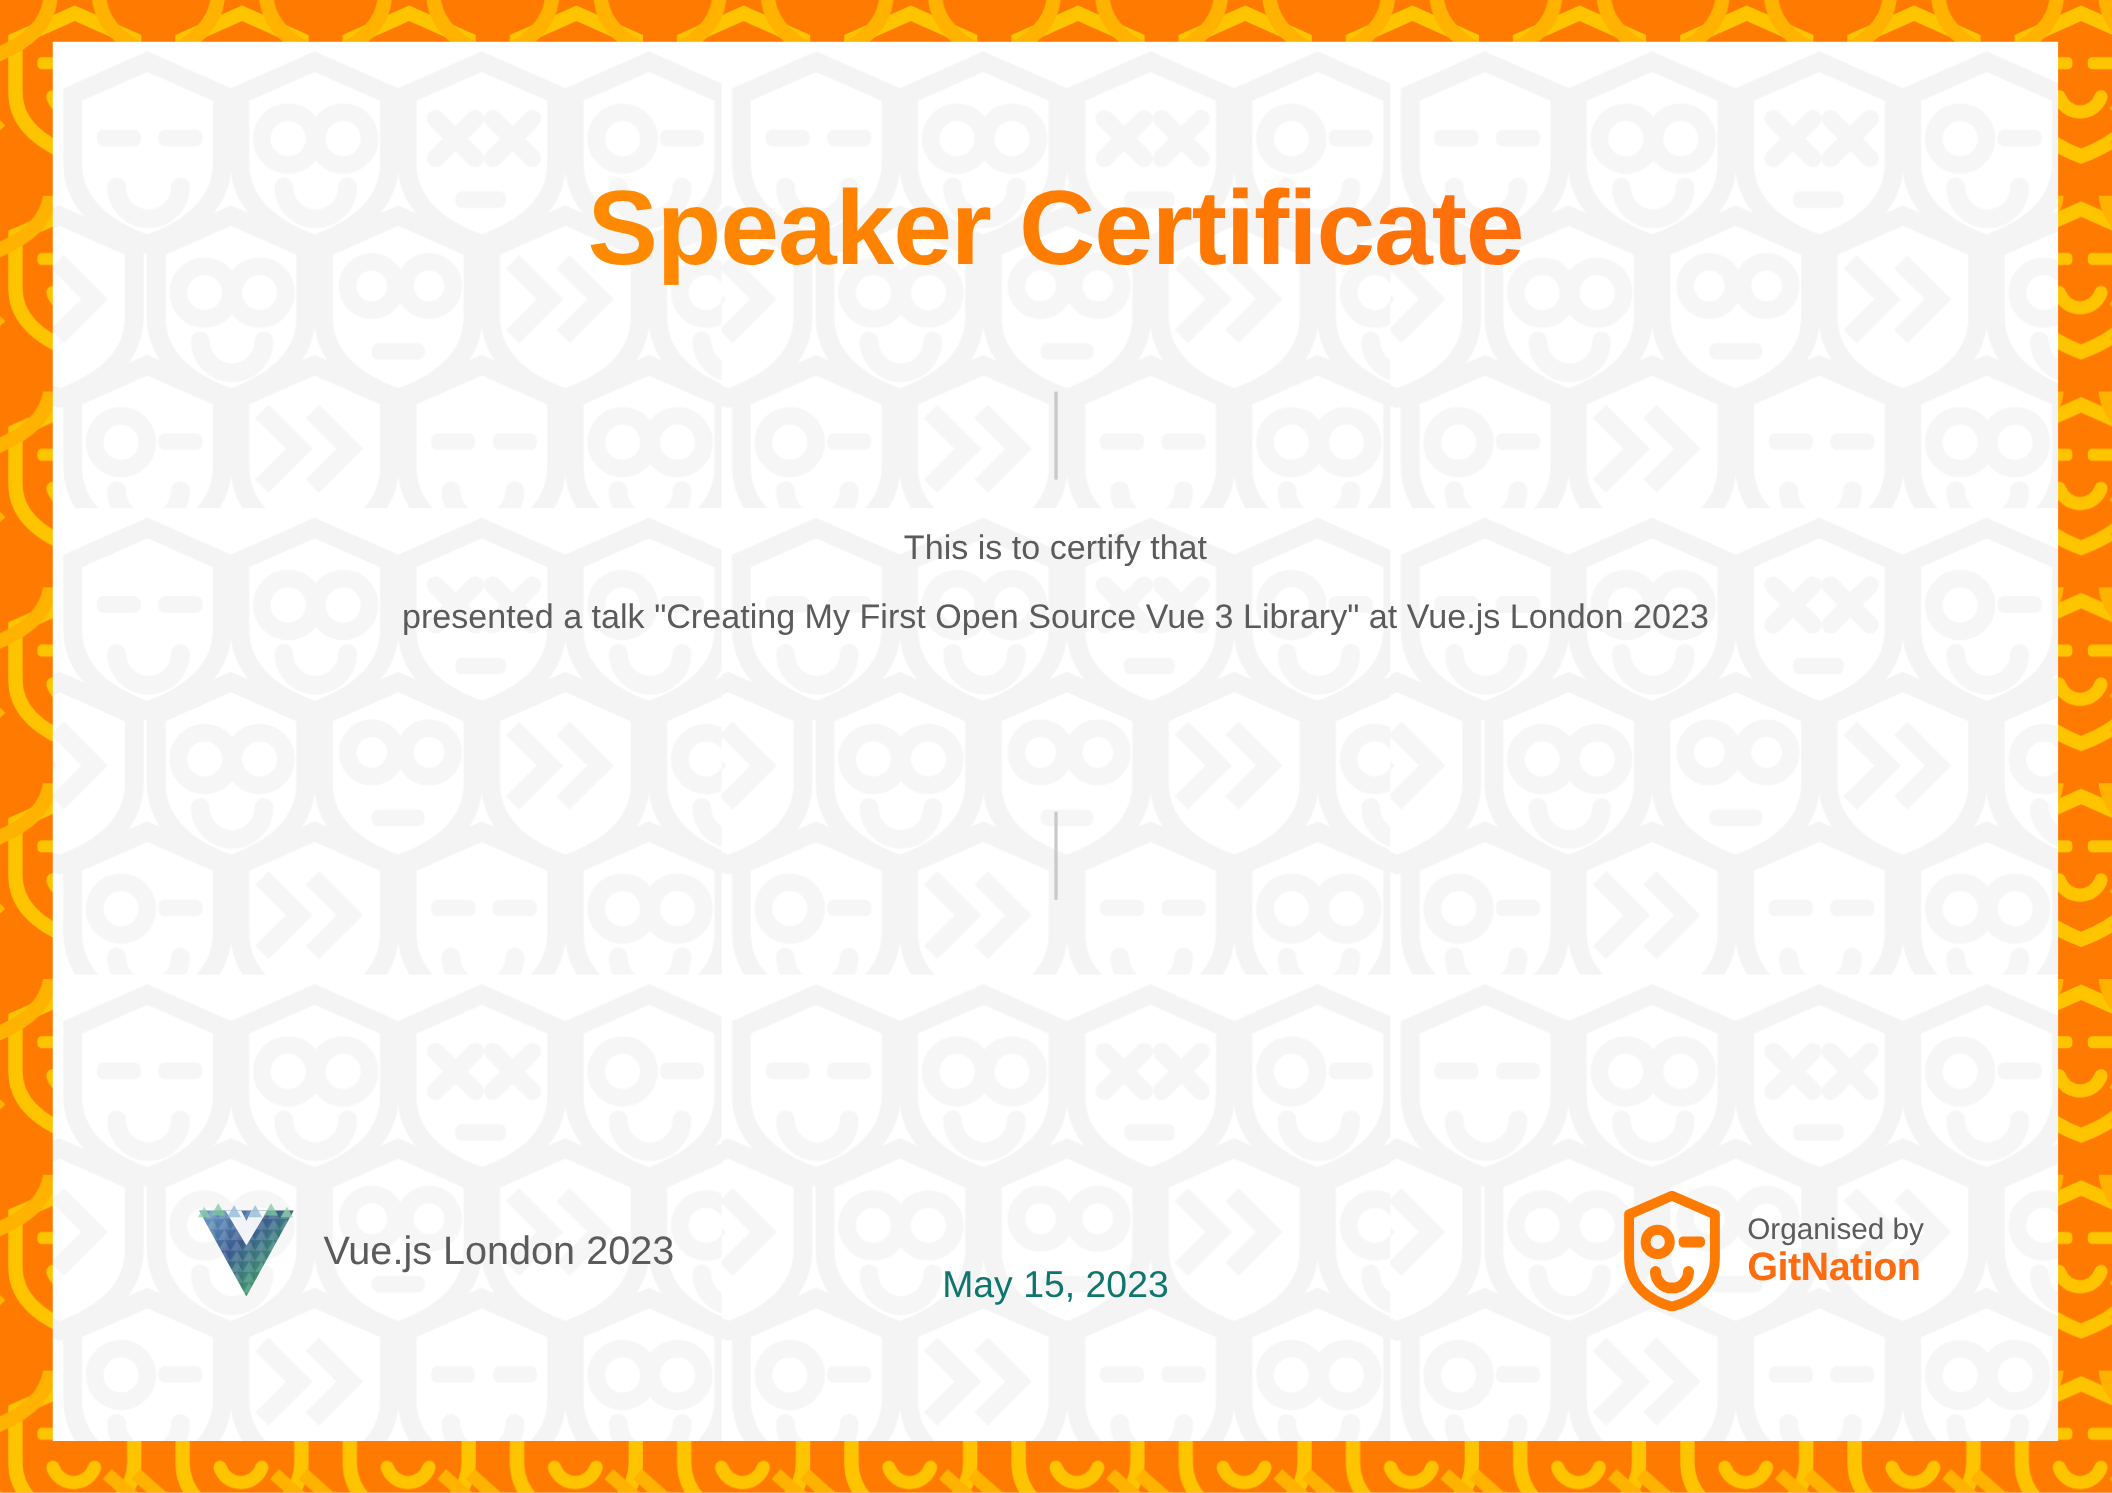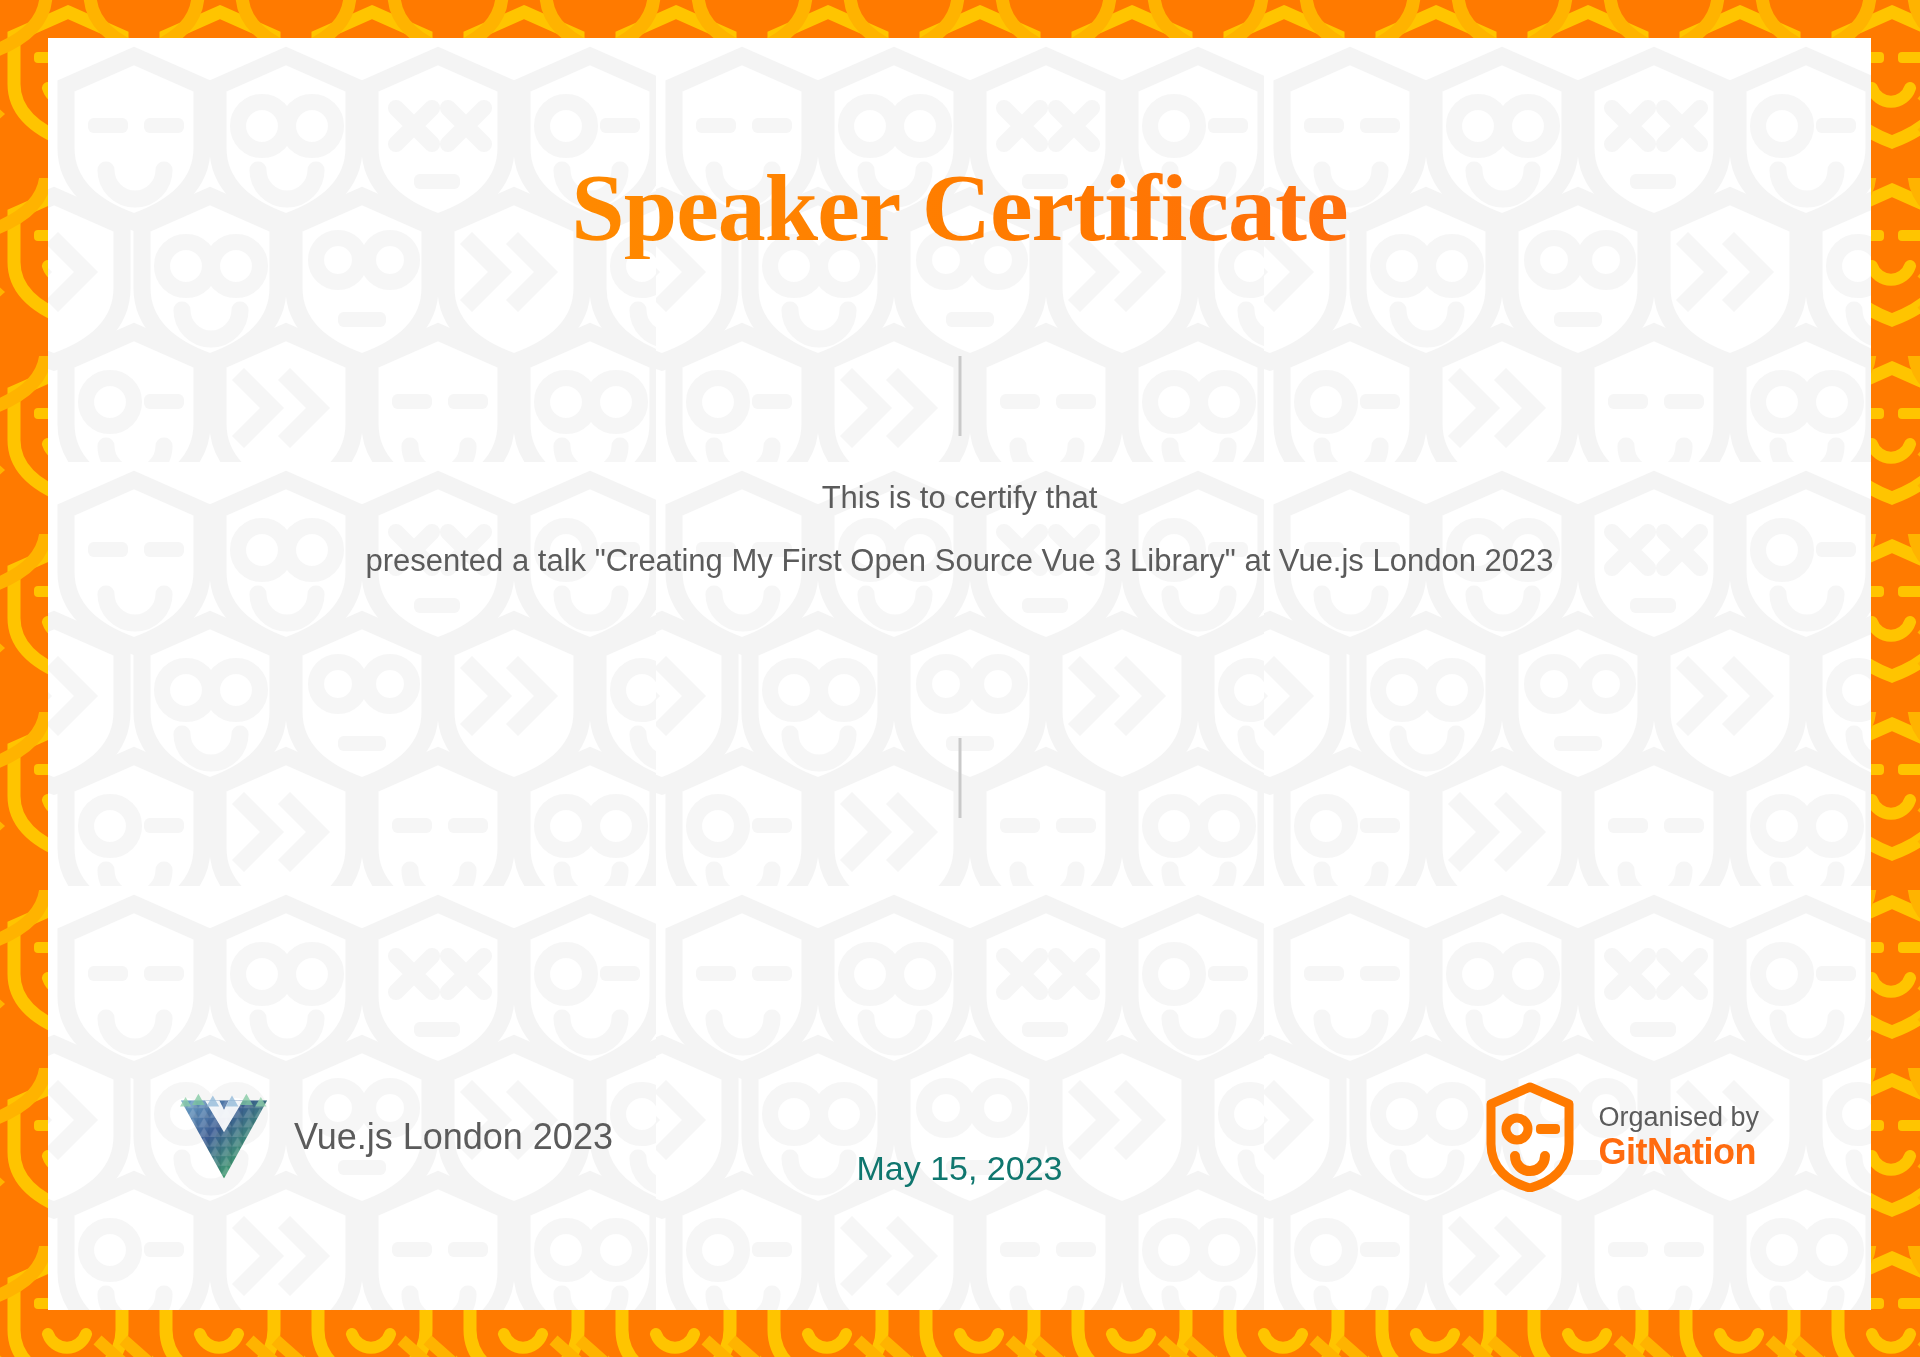--- a/index.html
+++ b/index.html
@@ -64,21 +64,20 @@
     top: 120px;
     text-align: center;
     font-size: 96px;
     font-weight: bold;
     letter-spacing: -1px;
     line-height: 1.05;
     background: linear-gradient(90deg, #FFA502 0%, #FF8A00 28%, #FF7A00 55%, #FF6A12 78%, #FF5E1A 100%);
     -webkit-background-clip: text;
     background-clip: text;
     color: transparent;
-    font-family: Liberation Serif, serif;
     -webkit-text-fill-color: transparent;
   }
 
   
   .divider {
     position: absolute;
     width: 3px;
     background: #C9C9C9;
     left: 50%;
     transform: translateX(-50%);
@@ -142,21 +141,21 @@
     position: absolute;
     left: 50%;
     transform: translateX(-50%);
     bottom: 14px;
     font-size: 34px;
     color: #0f766e;
     white-space: nowrap;
   }
   .footer-right {
     position: absolute;
-    right: 112px;
+    right: 122px;
     bottom: 10px;
     display: flex;
     align-items: center;
     gap: 22px;
   }
   .gitnation-shield { width: 92px; height: 110px; display: block; }
   .organiser-text { line-height: 1.12; }
   .organised-by {
     font-size: 27px;
     color: #5B5B5B;

